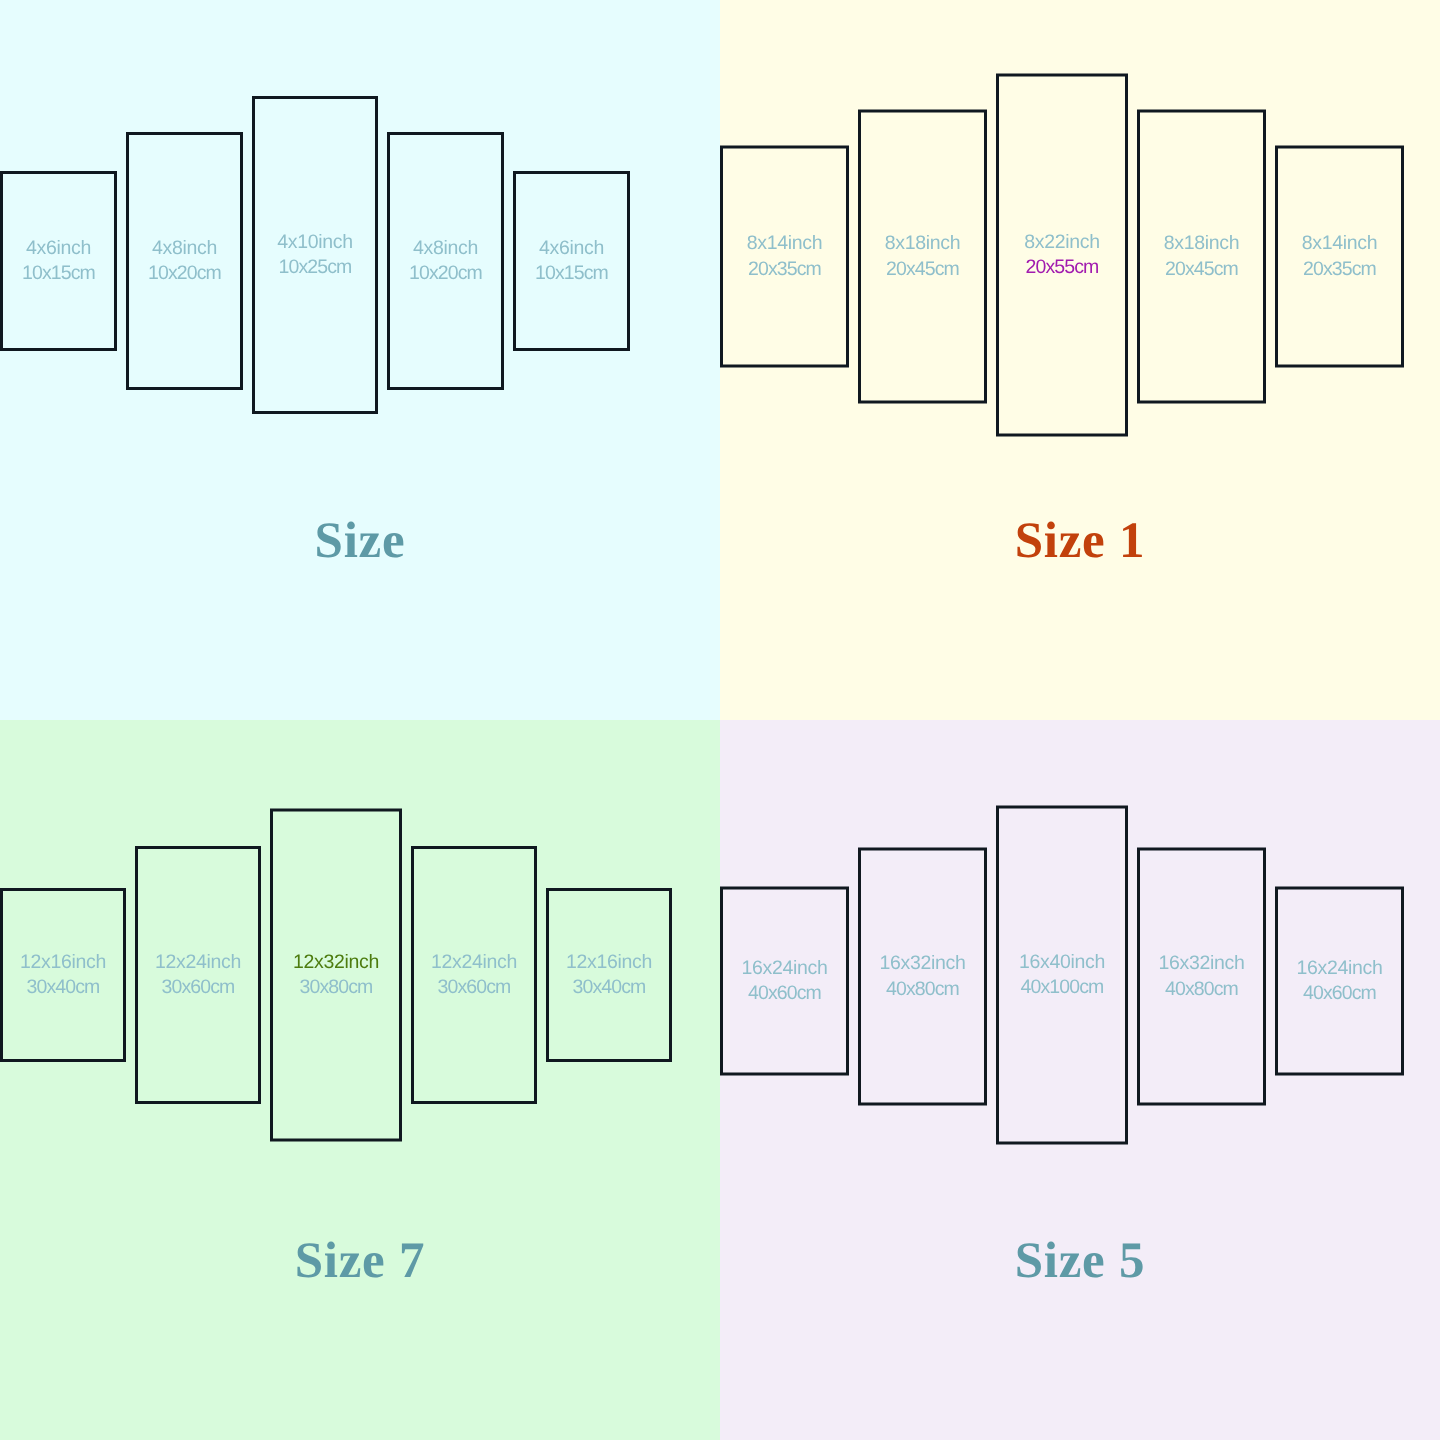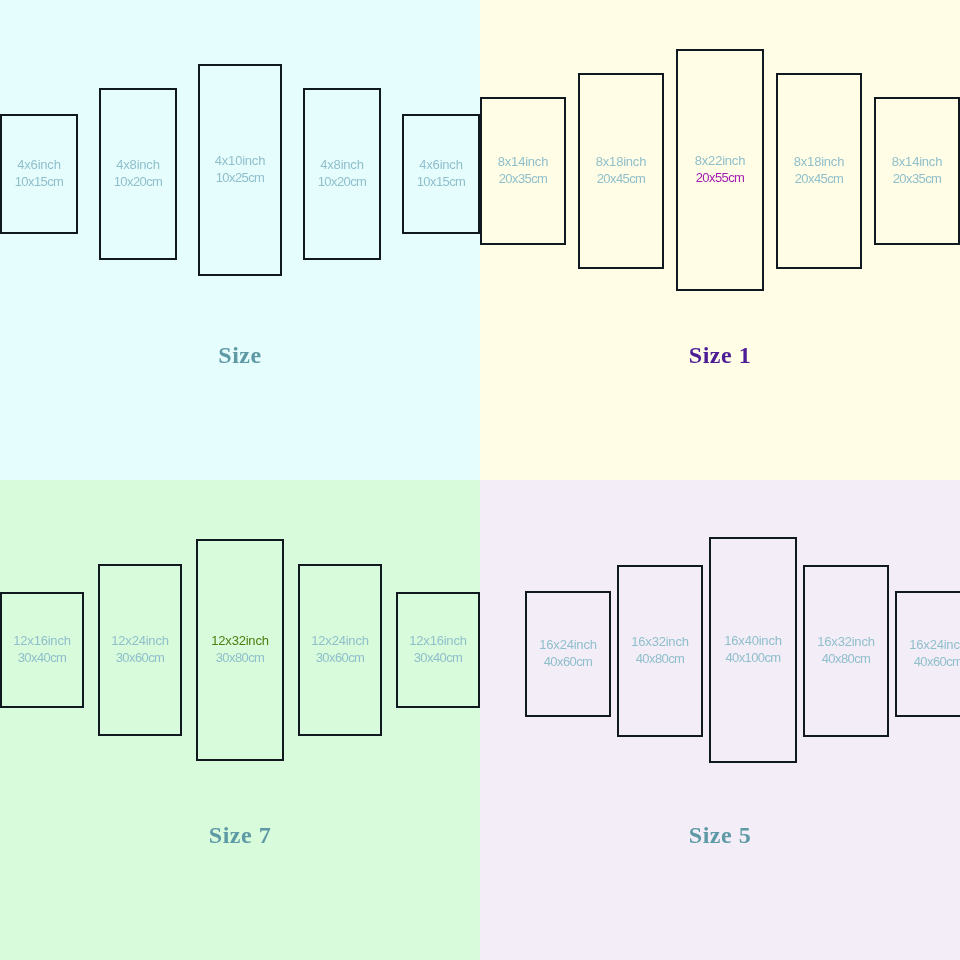--- a/index.html
+++ b/index.html
@@ -19,21 +19,21 @@
   }
   .quadrant {
     position:relative;
     width:480px; height:480px;
     overflow:hidden;
   }
   .panel-row {
     position:absolute;
     left:0; right:0;
     display:flex;
-    justify-content:space-between;
+    justify-content:flex-start;
     align-items:center;
     gap:6px;
   }
   .panel {
     position:relative;
     border:2.5px solid #101820;
     display:flex;
     flex-direction:column;
     justify-content:center;
     align-items:center;
@@ -49,21 +49,21 @@
     text-align:center;
     font-family:"Liberation Sans", sans-serif;
   }
   .panel-label.cm { letter-spacing:-0.6px; }
   .quad-title {
     position:absolute;
     left:0; right:0;
     text-align:center;
     font-family:"Liberation Serif", serif;
     font-weight:bold;
-    font-size:24px;
+    font-size:34px;
     color:#5E9AA6;
     letter-spacing:0.5px;
   }
 </style>
 </head>
 <body>
 
 <div id="chart">
     <div class="quadrant" style="background: rgb(230, 253, 254);">
       <div class="panel-row" style="top: 64px; height: 212px; align-items: flex-start;">
@@ -106,21 +106,21 @@
         </div>
         <div class="panel" style="width: 86px; height: 196px; margin-top: 24px; border-color: rgb(16, 24, 32);">
           <div class="panel-label inch" style="color: rgb(143, 191, 203);">8x18inch</div>
           <div class="panel-label cm" style="color: rgb(143, 191, 203);">20x45cm</div>
         </div>
         <div class="panel" style="width: 86px; height: 148px; margin-top: 48px; border-color: rgb(16, 24, 32);">
           <div class="panel-label inch" style="color: rgb(143, 191, 203);">8x14inch</div>
           <div class="panel-label cm" style="color: rgb(143, 191, 203);">20x35cm</div>
         </div>
       </div>
-      <div class="quad-title" style="color: #4c1d95; top: 342px;">Size 1</div>
+      <div class="quad-title" style="color: #c2410c; top: 342px;">Size 1</div>
     </div>
     <div class="quadrant" style="background: rgb(216, 251, 220);">
       <div class="panel-row" style="top: 59px; height: 222px; align-items: flex-start;">
         <div class="panel" style="width: 84px; height: 116px; margin-top: 53px; border-color: rgb(16, 24, 32);">
           <div class="panel-label inch" style="color: rgb(143, 191, 203);">12x16inch</div>
           <div class="panel-label cm" style="color: rgb(143, 191, 203);">30x40cm</div>
         </div>
         <div class="panel" style="width: 84px; height: 172px; margin-top: 25px; border-color: rgb(16, 24, 32);">
           <div class="panel-label inch" style="color: rgb(143, 191, 203);">12x24inch</div>
           <div class="panel-label cm" style="color: rgb(143, 191, 203);">30x60cm</div>
@@ -134,21 +134,21 @@
           <div class="panel-label cm" style="color: rgb(143, 191, 203);">30x60cm</div>
         </div>
         <div class="panel" style="width: 84px; height: 116px; margin-top: 53px; border-color: rgb(16, 24, 32);">
           <div class="panel-label inch" style="color: rgb(143, 191, 203);">12x16inch</div>
           <div class="panel-label cm" style="color: rgb(143, 191, 203);">30x40cm</div>
         </div>
       </div>
       <div class="quad-title" style="color: rgb(94, 154, 166); top: 342px;">Size 7</div>
     </div>
     <div class="quadrant" style="background: rgb(243, 237, 248);">
-      <div class="panel-row" style="top: 57px; height: 226px; align-items: flex-start; margin-left: 45px;">
+      <div class="panel-row" style="top: 57px; height: 226px; align-items: flex-start;">
         <div class="panel" style="width: 86px; height: 126px; margin-top: 54px; border-color: rgb(16, 24, 32);">
           <div class="panel-label inch" style="color: rgb(143, 191, 203);">16x24inch</div>
           <div class="panel-label cm" style="color: rgb(143, 191, 203);">40x60cm</div>
         </div>
         <div class="panel" style="width: 86px; height: 172px; margin-top: 28px; border-color: rgb(16, 24, 32);">
           <div class="panel-label inch" style="color: rgb(143, 191, 203);">16x32inch</div>
           <div class="panel-label cm" style="color: rgb(143, 191, 203);">40x80cm</div>
         </div>
         <div class="panel" style="width: 88px; height: 226px; margin-top: 0px; border-color: rgb(16, 24, 32);">
           <div class="panel-label inch" style="color: rgb(143, 191, 203);">16x40inch</div>

